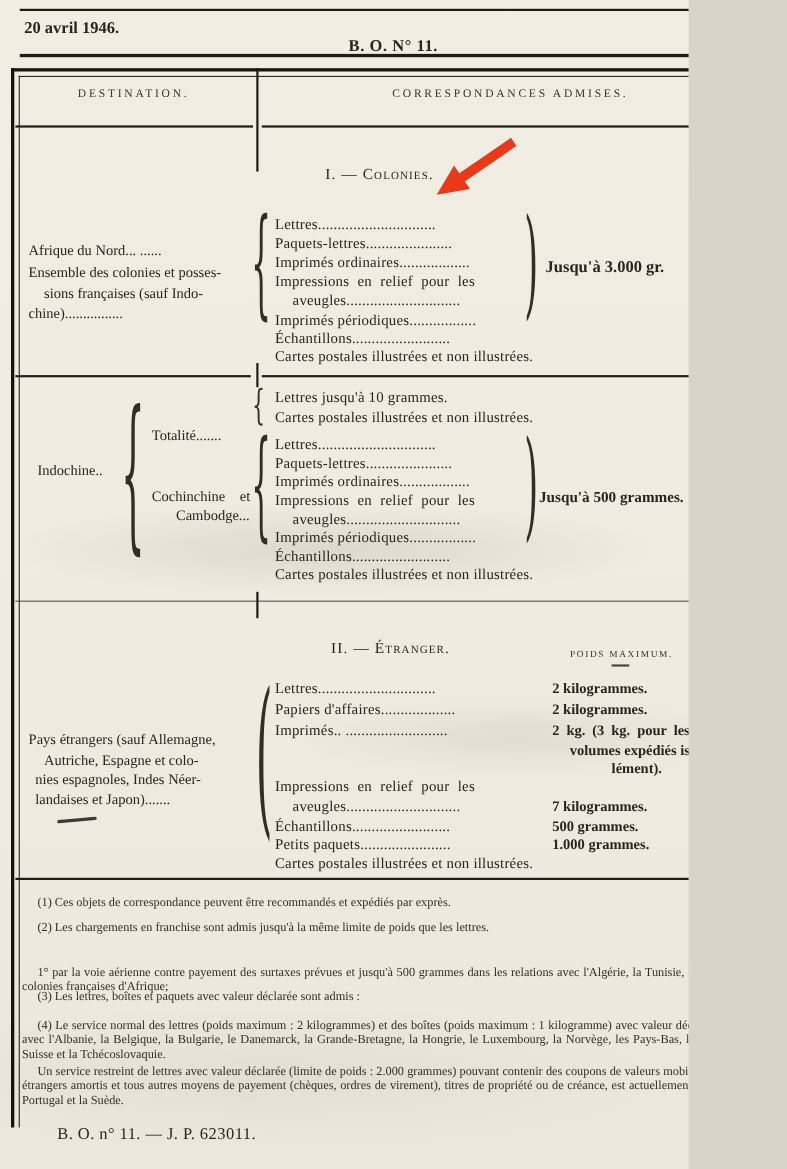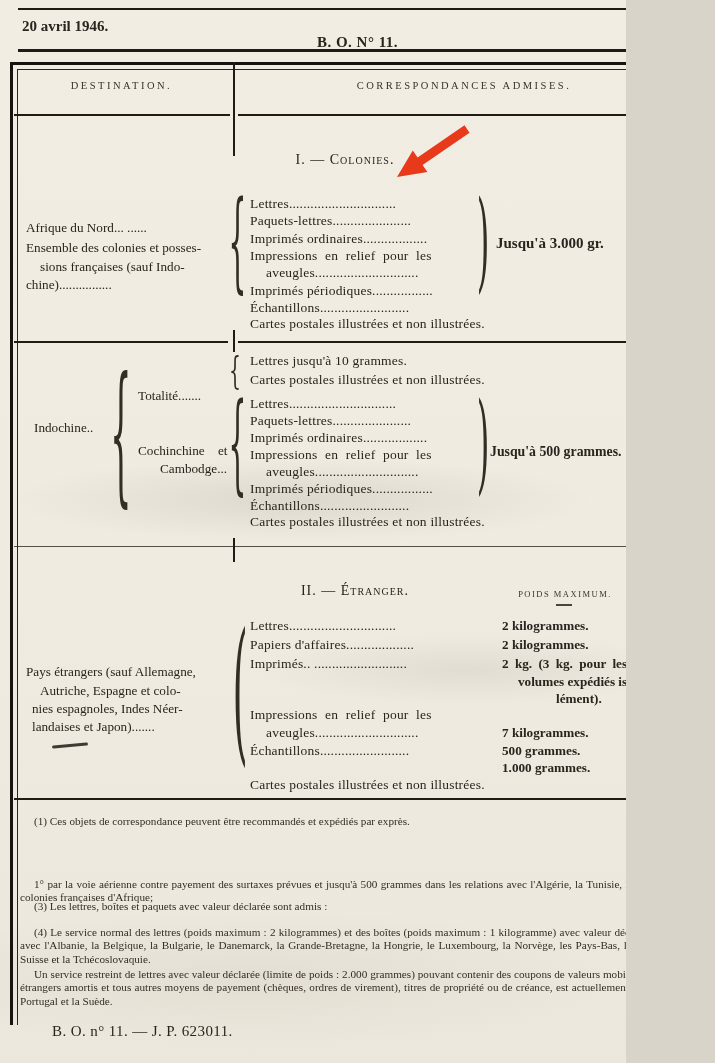--- a/index.html
+++ b/index.html
@@ -131,30 +131,32 @@
   <div class="val" style="left:502px;top:637px;">2 kilogrammes.</div>
   <div class="item" style="left:250px;top:656px;width:240px;">Imprimés.. ..........................</div>
   <div class="val" style="left:502px;top:656px;word-spacing:3px;">2 kg. (3 kg. pour les</div>
   <div class="val" style="left:518px;top:674px;">volumes expédiés iso-</div>
   <div class="val" style="left:556px;top:691px;">lément).</div>
   <div class="item" style="left:250px;top:707px;width:240px;word-spacing:4px;">Impressions en relief pour les</div>
   <div class="item" style="left:266px;top:725px;width:224px;">aveugles.............................</div>
   <div class="val" style="left:502px;top:725px;">7 kilogrammes.</div>
   <div class="item" style="left:250px;top:743px;width:240px;">Échantillons.........................</div>
   <div class="val" style="left:502px;top:743px;">500 grammes.</div>
+  <div class="item" style="left:250px;top:760px;width:240px;">Petits paquets.......................</div>
   <div class="val" style="left:502px;top:760px;">1.000 grammes.</div>
   <div class="item" style="left:250px;top:777px;width:340px;">Cartes postales illustrées et non illustrées.</div>
 
   <div class="brace" style="left:628px;top:612px;font-size:52px;transform:scale(.75,3.0);">)</div>
   <div class="ref" style="left:654px;top:681px;">(1)</div>
   <div class="ref" style="left:654px;top:697px;">(4)</div>
 
   <div class="line" style="left:14px;top:798px;width:678px;height:2px;"></div>
 
   <div class="fnote" style="top:815px;text-align:left;">(1) Ces objets de correspondance peuvent être recommandés et expédiés par exprès.</div>
+  <div class="fnote" style="top:837px;text-align:left;">(2) Les chargements en franchise sont admis jusqu'à la même limite de poids que les lettres.</div>
   <div class="fnote" style="top:859px;text-align:left;margin-top:41px;">(3) Les lettres, boîtes et paquets avec valeur déclarée sont admis :</div>
   <div class="fnote" style="top:878px;">1° par la voie aérienne contre payement des surtaxes prévues et jusqu'à 500 grammes dans les relations avec l'Algérie, la Tunisie, le Maroc, et les colonies françaises d'Afrique;</div>
   <div class="fnote" style="top:926px;">(4) Le service normal des lettres (poids maximum : 2 kilogrammes) et des boîtes (poids maximum : 1 kilogramme) avec valeur déclarée est repris avec l'Albanie, la Belgique, la Bulgarie, le Danemarck, la Grande-Bretagne, la Hongrie, le Luxembourg, la Norvège, les Pays-Bas, la Roumanie, la Suisse et la Tchécoslovaquie.</div>
   <div class="fnote" style="top:968px;">Un service restreint de lettres avec valeur déclarée (limite de poids : 2.000 grammes) pouvant contenir des coupons de valeurs mobilières, des titres étrangers amortis et tous autres moyens de payement (chèques, ordres de virement), titres de propriété ou de créance, est actuellement ouvert avec le Portugal et la Suède.</div>
 
   <div class="t" style="left:52px;top:1023px;font-size:15px;letter-spacing:.4px;">B. O. n° 11. — J. P. 623011.</div>
   <div class="t" style="left:640px;top:1031px;font-size:14px;">2o</div>
 
 </div>
 

